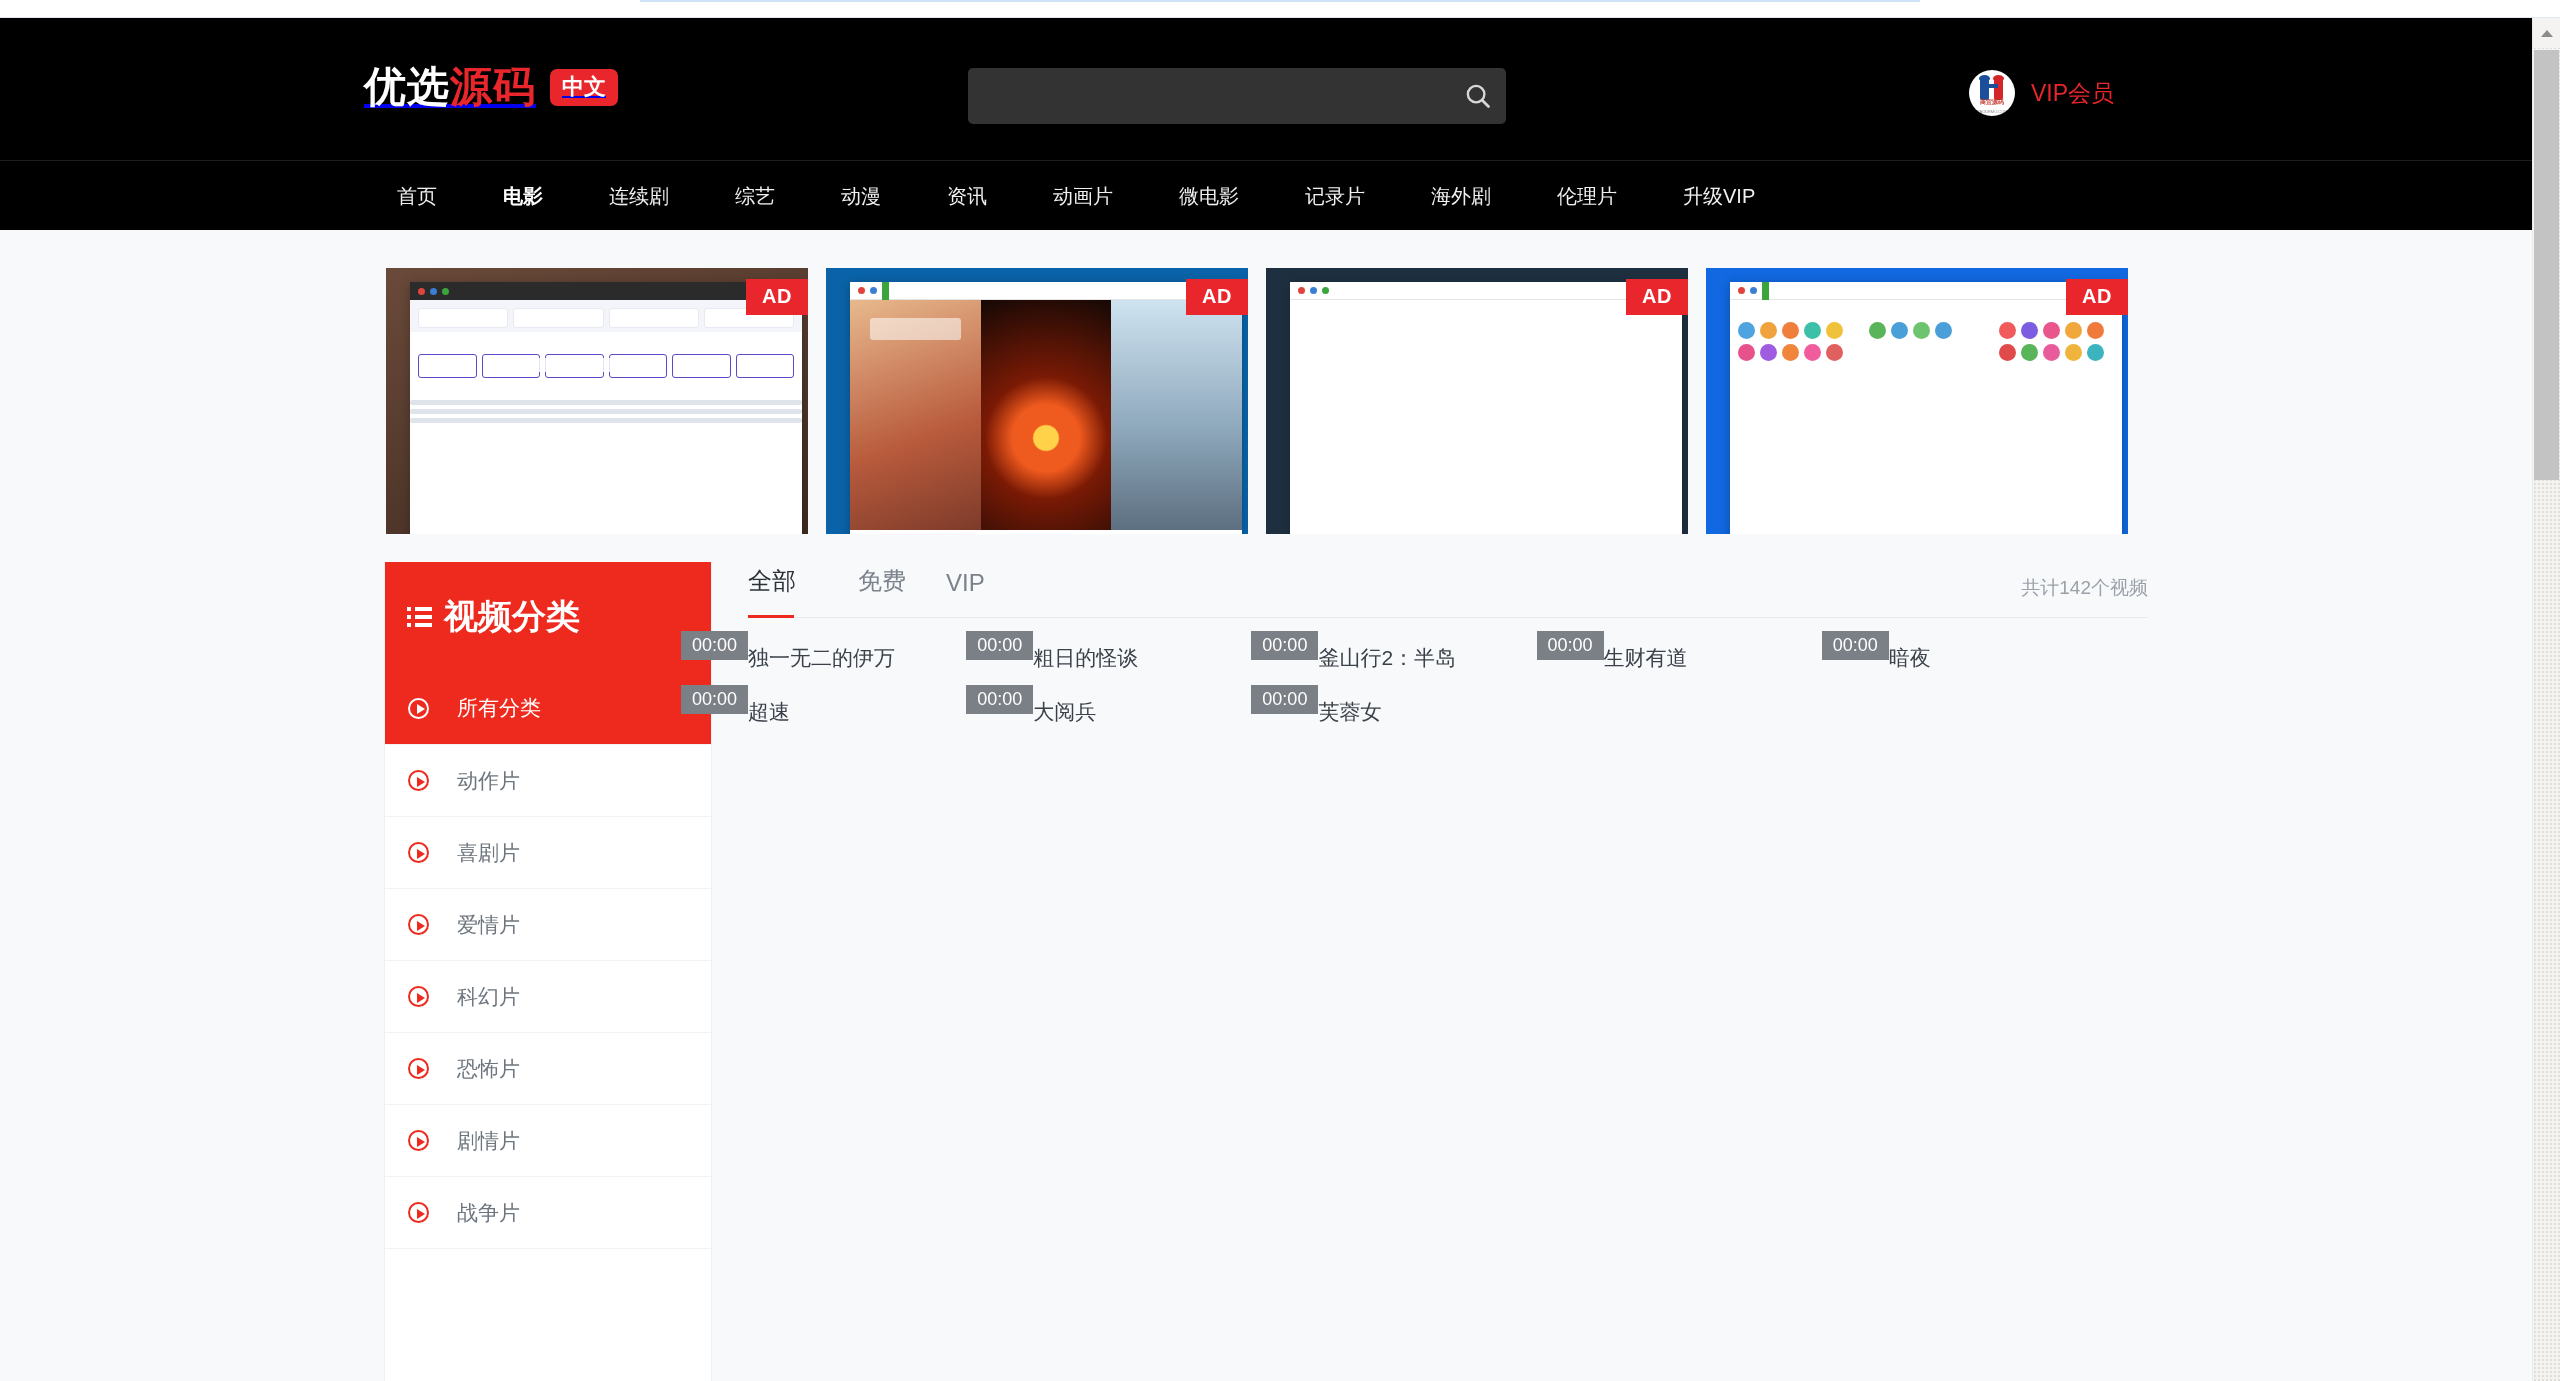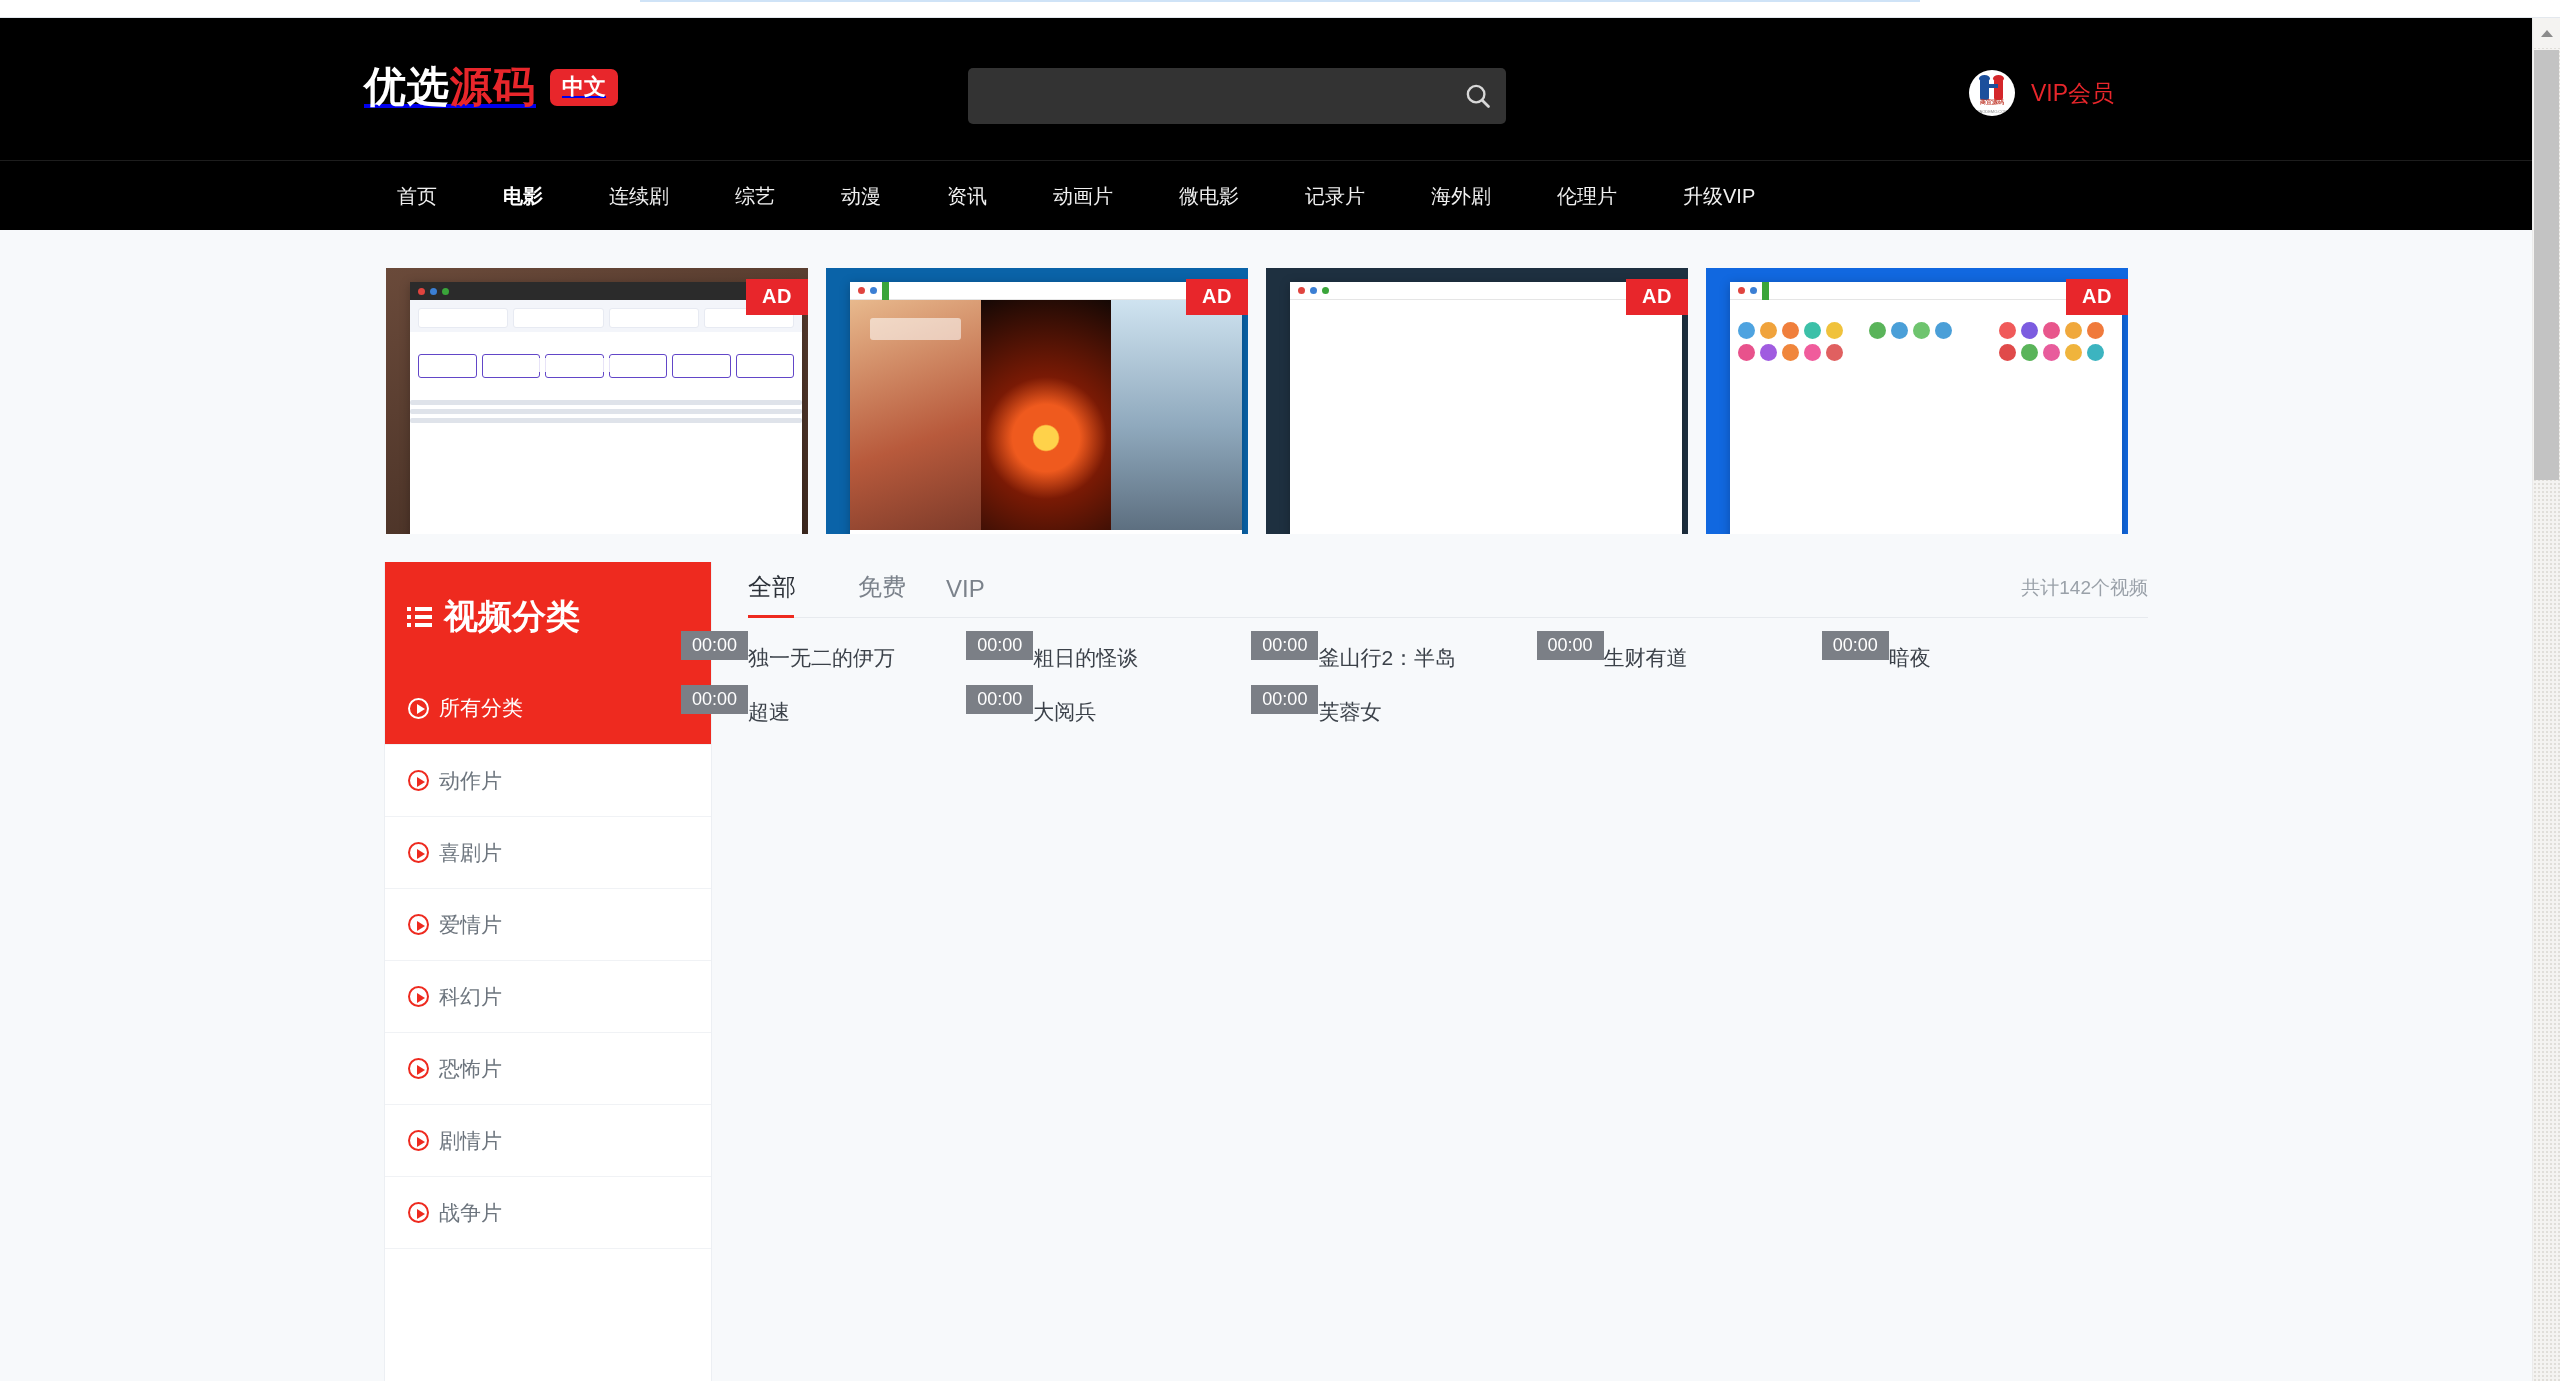--- a/index.html
+++ b/index.html
@@ -289,21 +289,21 @@
     display: flex; align-items: center;
     padding-left: 22px;
     gap: 12px;
   }
   .sb-list-icon { display: flex; flex-direction: column; gap: 4px; }
   .sb-list-icon span { display: flex; align-items: center; gap: 4px; }
   .sb-list-icon span i { display: block; width: 4px; height: 4px; background: #fff; }
   .sb-list-icon span u { display: block; width: 17px; height: 4px; background: #fff; }
   .sidebar-head-title { font-size: 34px; font-weight: 700; }
   .sb-item {
-    display: flex; align-items: center; gap: 10px;
+    display: flex; align-items: center; gap: 28px;
     height: 72px; padding-left: 23px;
     border-top: 1px solid #f0f2f5;
     color: #6d757e; font-size: 21px;
     text-decoration: none;
     background: #fff;
   }
   .sb-item:first-of-type { border-top: none; }
   .sb-item.active {
     background: #ee2a1f; color: #ffffff;
     border-top: none;
@@ -327,21 +327,21 @@
   
   .main { flex: 1; min-width: 0; }
   .tabs-row {
     position: relative;
     display: flex; align-items: flex-end;
     border-bottom: 1px solid #e7eaee;
     height: 56px;
   }
   .tab {
     font-size: 24px; color: #7b828b;
-    padding: 0 20px 14px; text-decoration: none;
+    padding: 0 20px 20px; text-decoration: none;
     position: relative;
   }
   .tab:first-child { padding-left: 0; margin-right: 22px; }
   .tab.active { color: #2c3138; }
   .tab.active:after {
     content:""; position:absolute; left:0; right:22px; bottom:-1px;
     height: 3px; background: #ee2a1f;
   }
   .tab-count {
     margin-left: auto; font-size: 19px; color: #9aa1a9;

